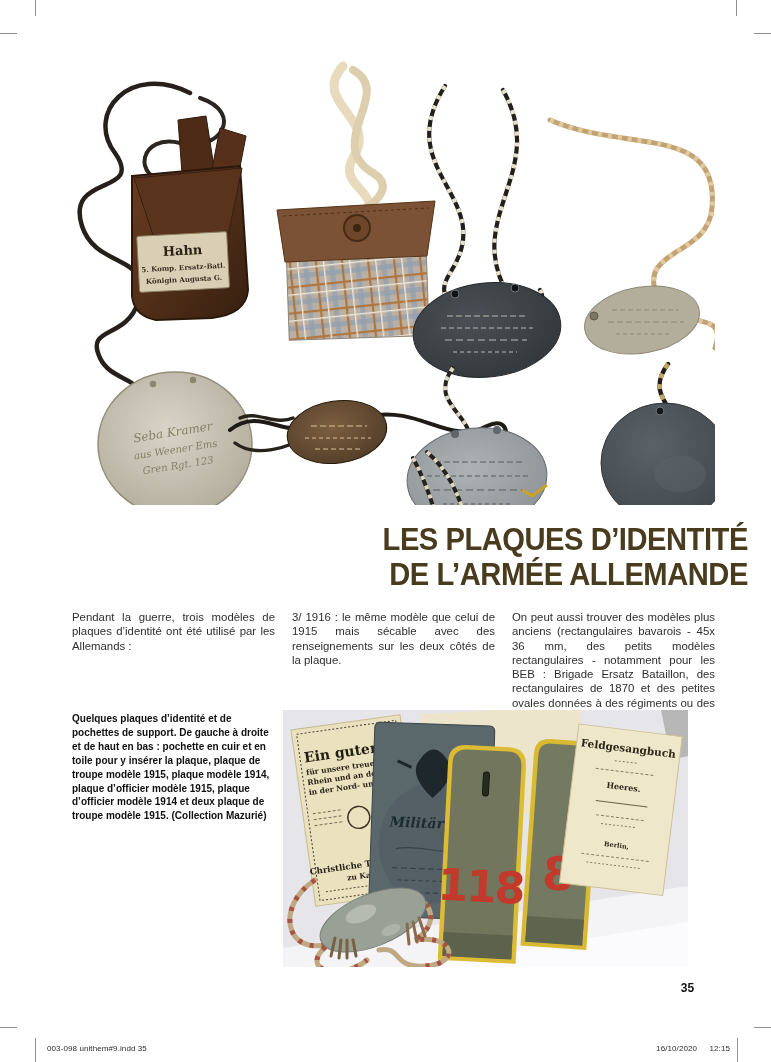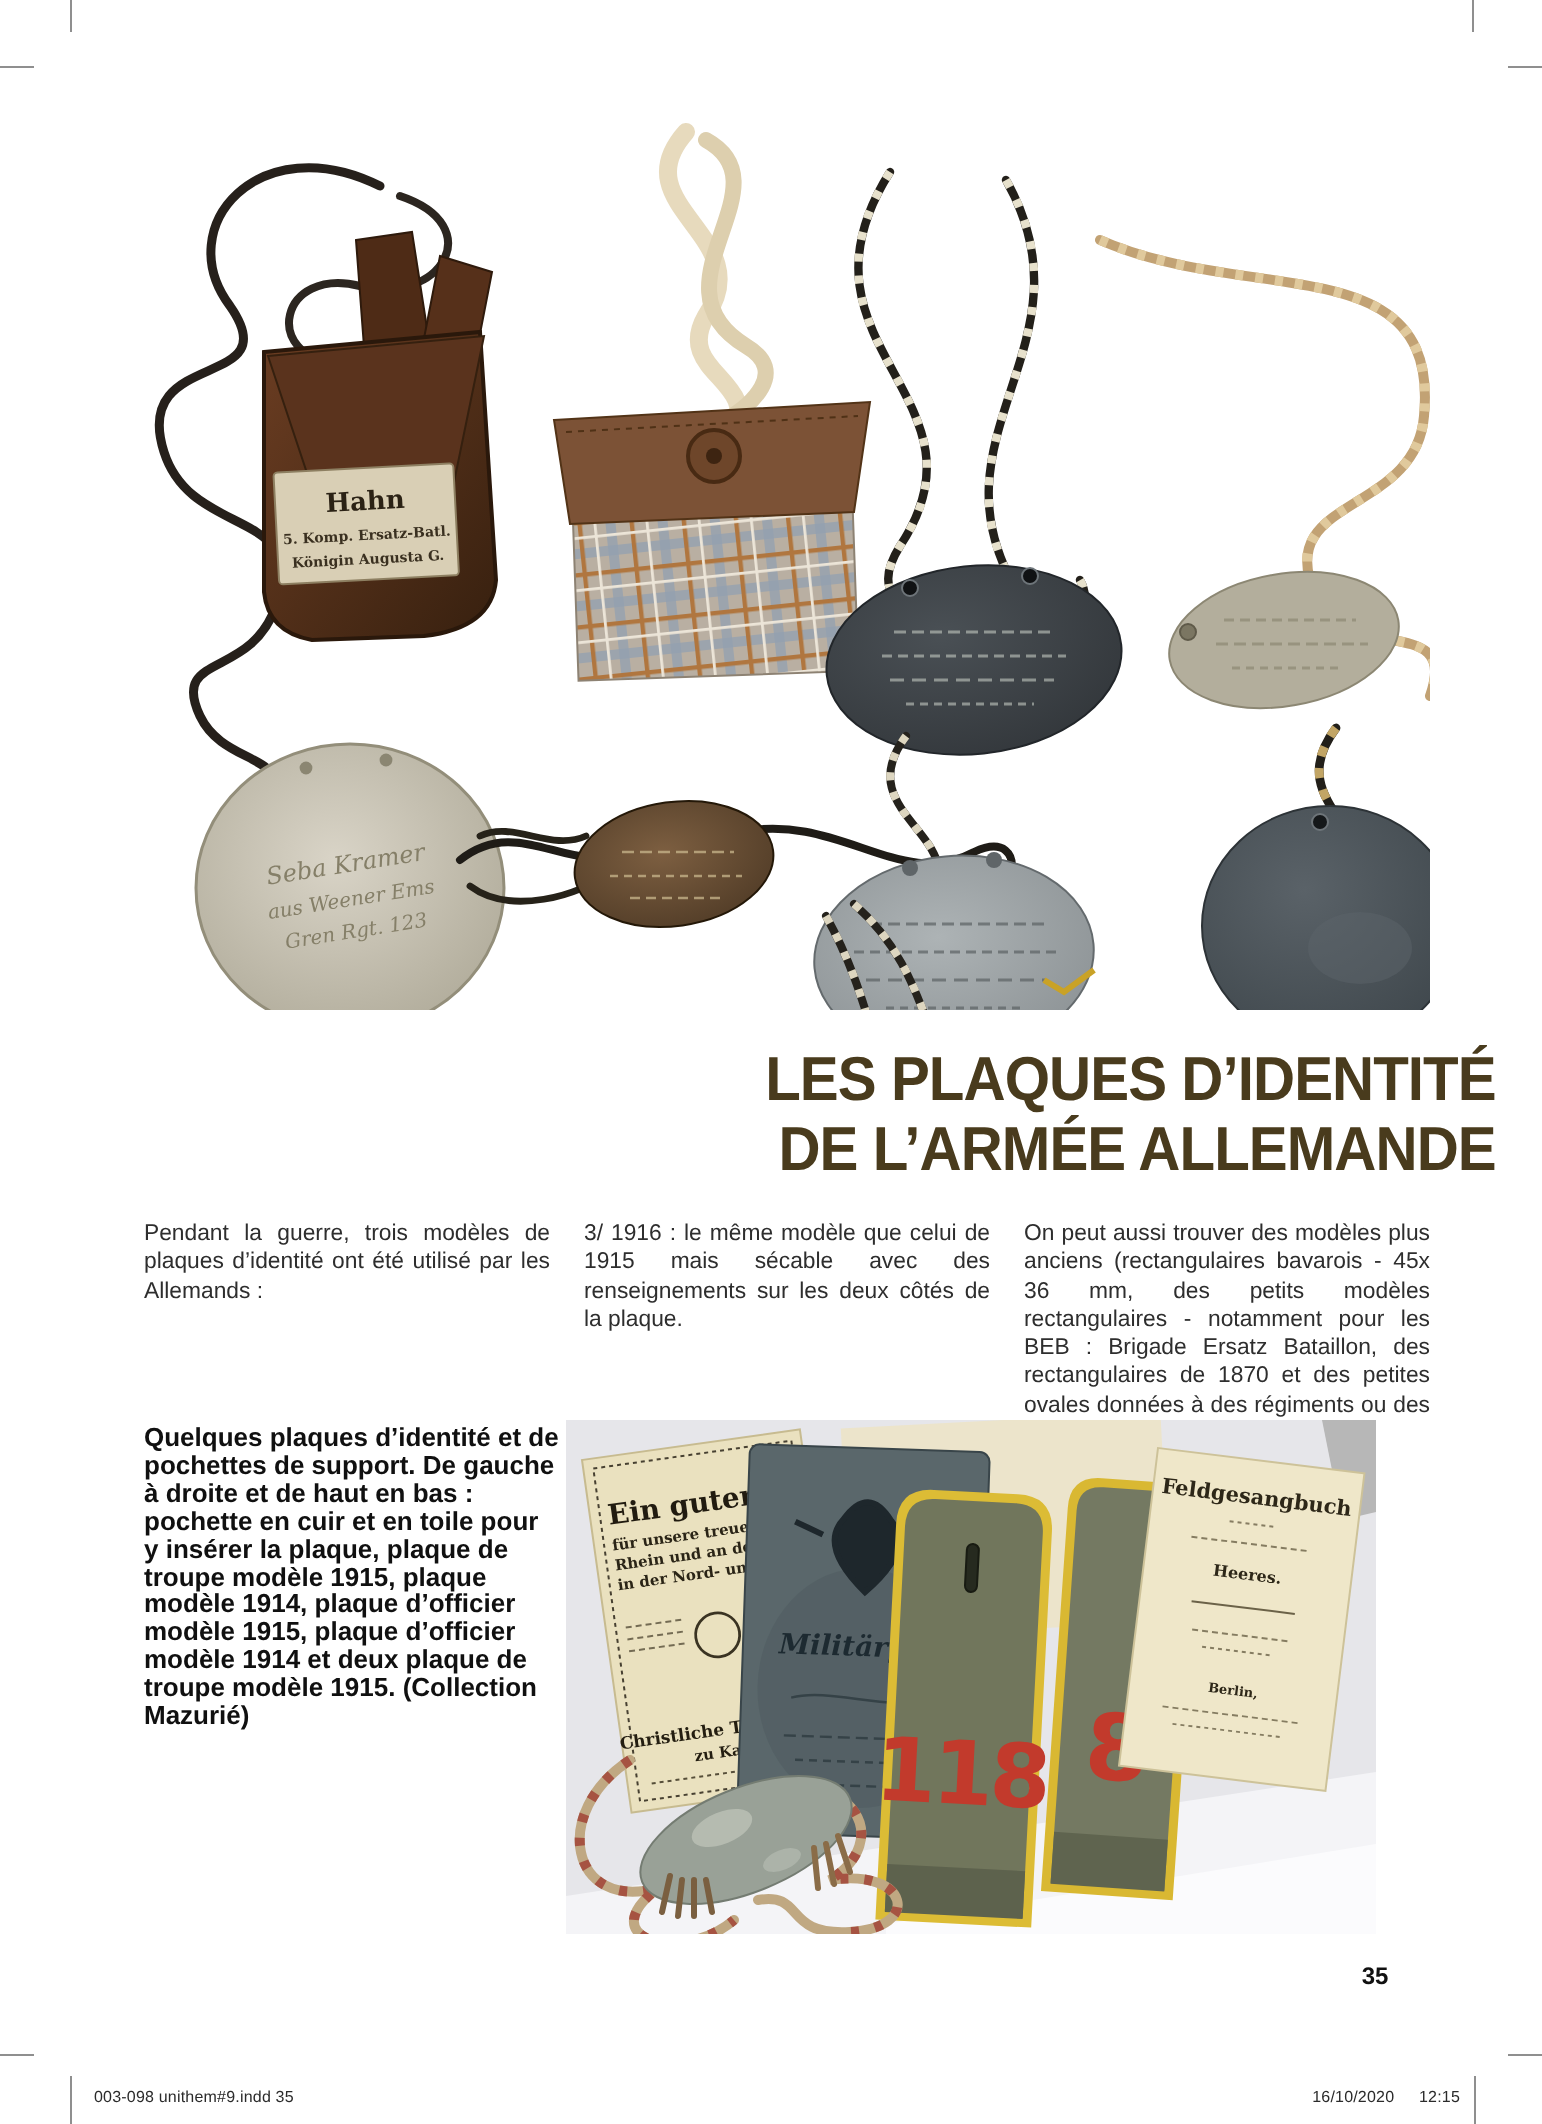--- a/index.html
+++ b/index.html
@@ -8,21 +8,21 @@
   .mark{position:absolute;background:#8f8f8f;}
   
   .title{position:absolute;left:0;right:0;top:501px;text-align:right;color:#493b1d;
          font-weight:bold;font-size:31px;line-height:35px;}
   .title .tline{display:block;transform:scaleX(0.94);letter-spacing:-0.5px;}
   
   .bodycols{position:absolute;left:72px;top:586px;width:643px;display:flex;gap:17px;margin-top:24px;}
   .col{flex:1;font-size:11.4px;line-height:14.3px;color:#2e2e2e;text-align:justify;}
   .col p{margin:0;}
   
-  .caption{position:absolute;left:72px;width:208px;font-size:13px;line-height:13.9px;
+  .caption{position:absolute;left:72px;width:208px;font-size:10px;line-height:13.9px;
            font-weight:bold;color:#101010;}
   .cap1{top:712px;}
   .cap2{top:906px;}
   
   .photo1{position:absolute;left:60px;top:58px;width:655px;height:447px;}
   .photo2{position:absolute;left:283px;top:710px;width:405px;height:257px;}
   
   .folio{position:absolute;left:660px;top:981px;width:55px;text-align:center;
          font-weight:bold;font-size:12px;color:#111;}
   .slug{position:absolute;font-size:8px;color:#2b2b2b;letter-spacing:0.1px;text-align:center;}

